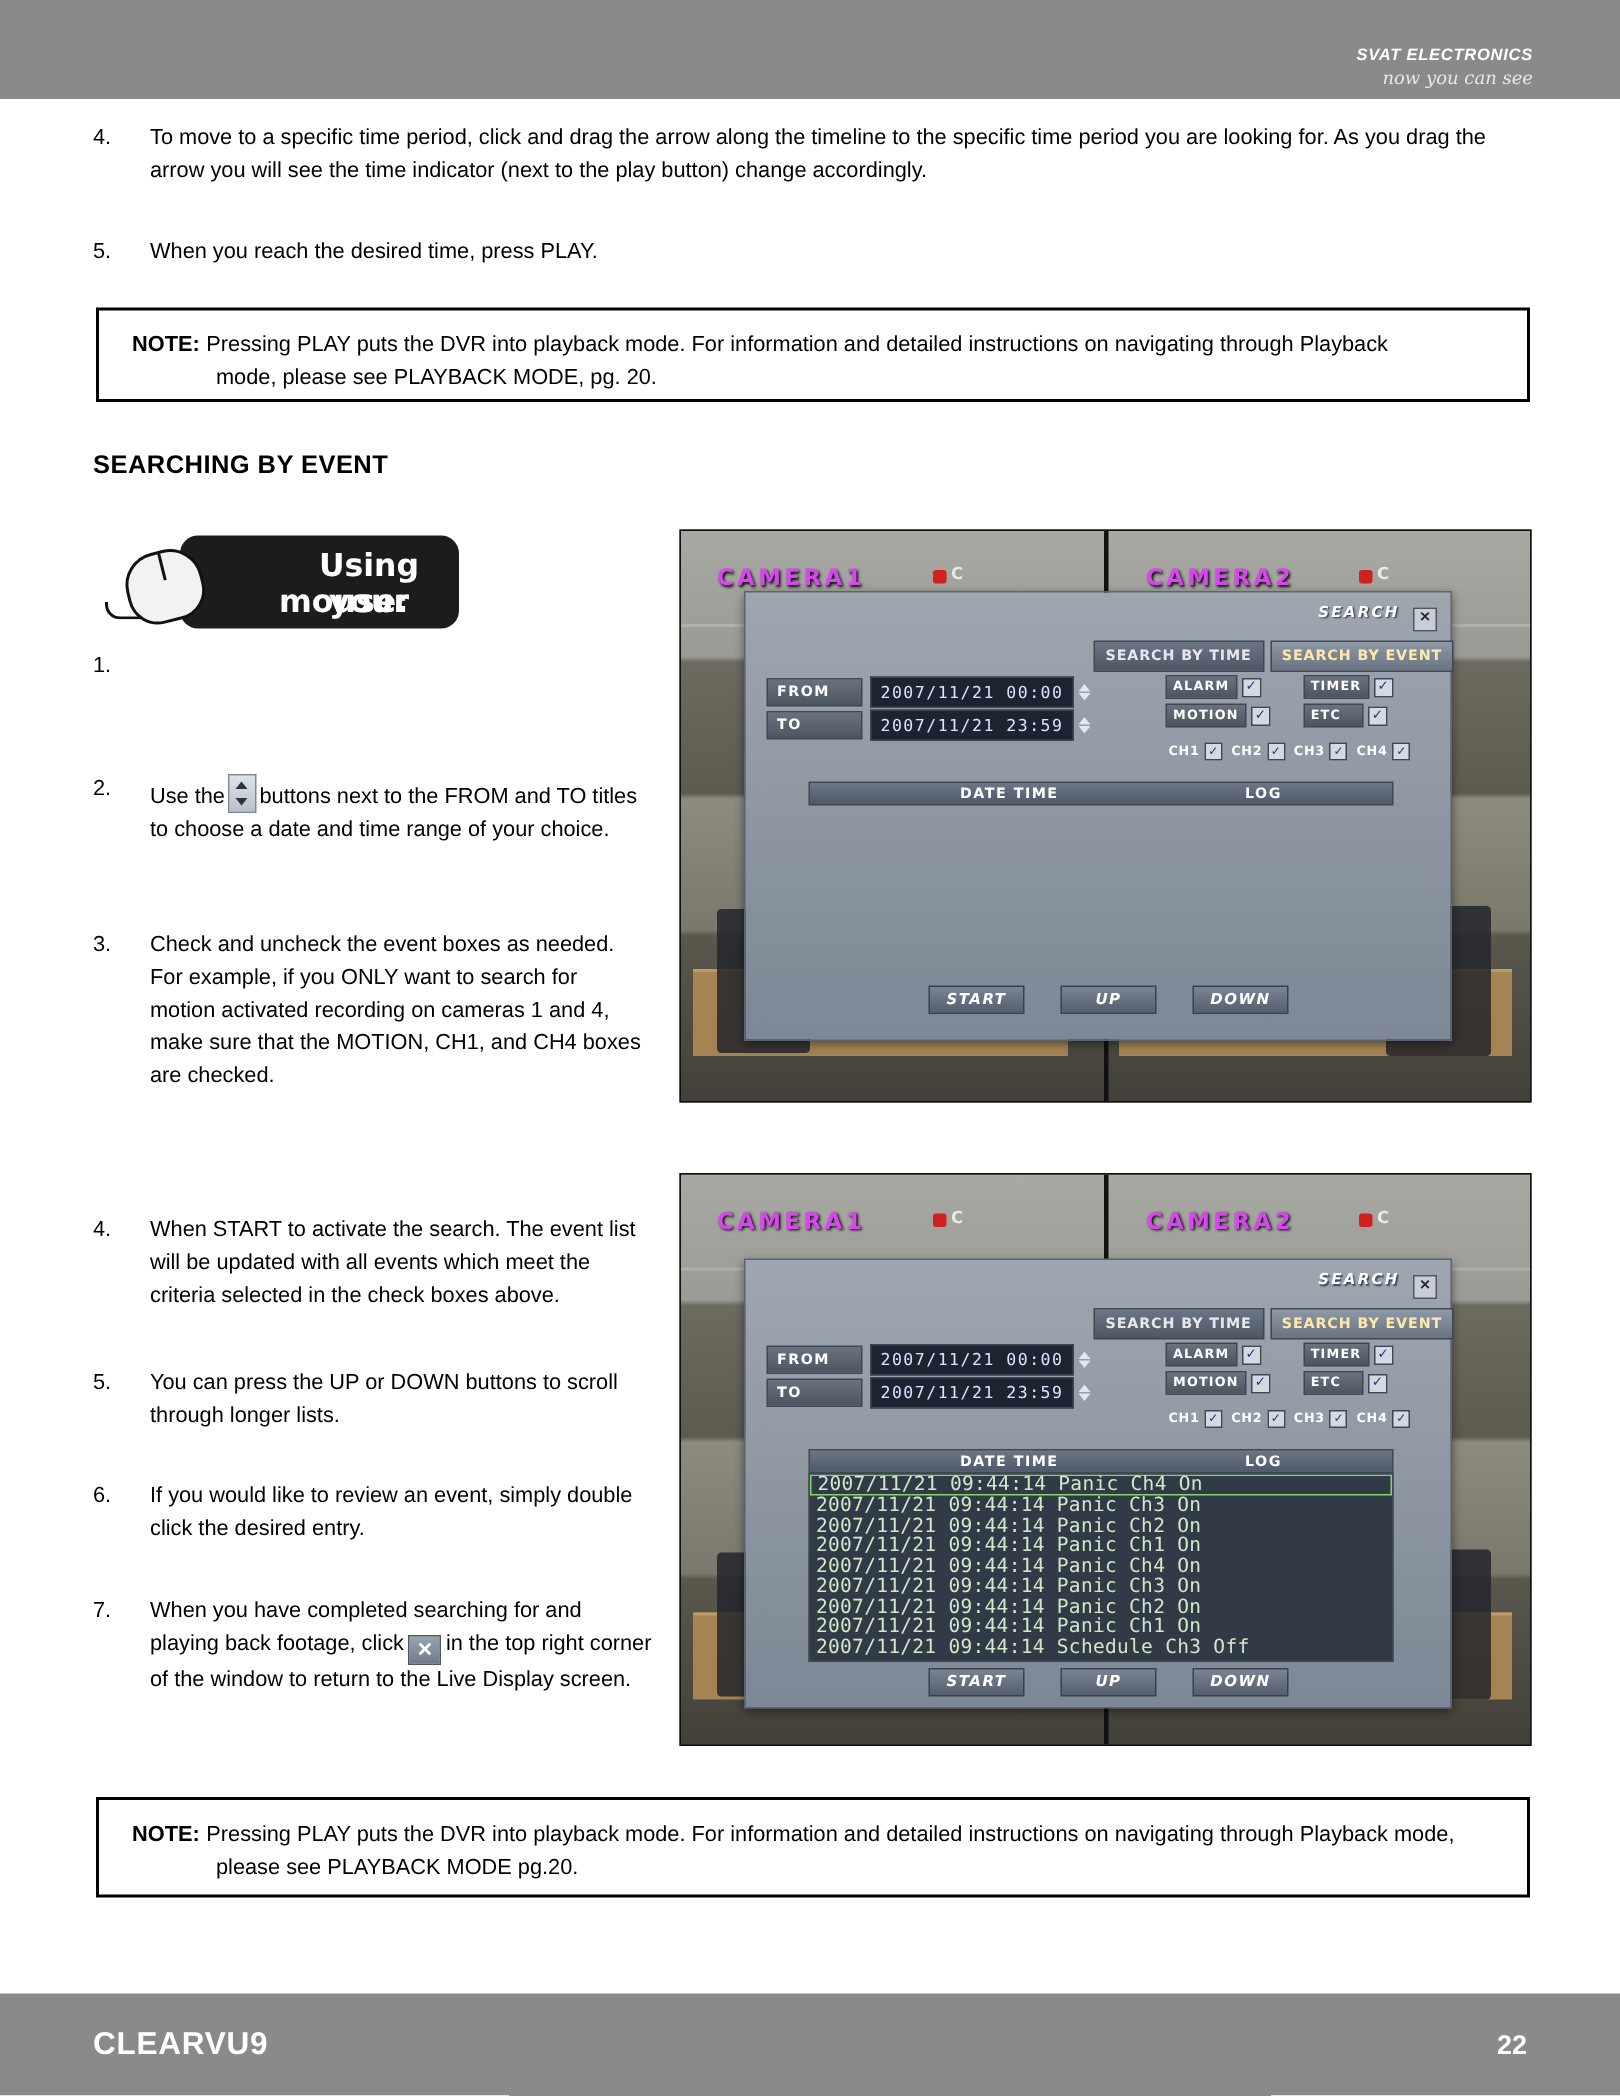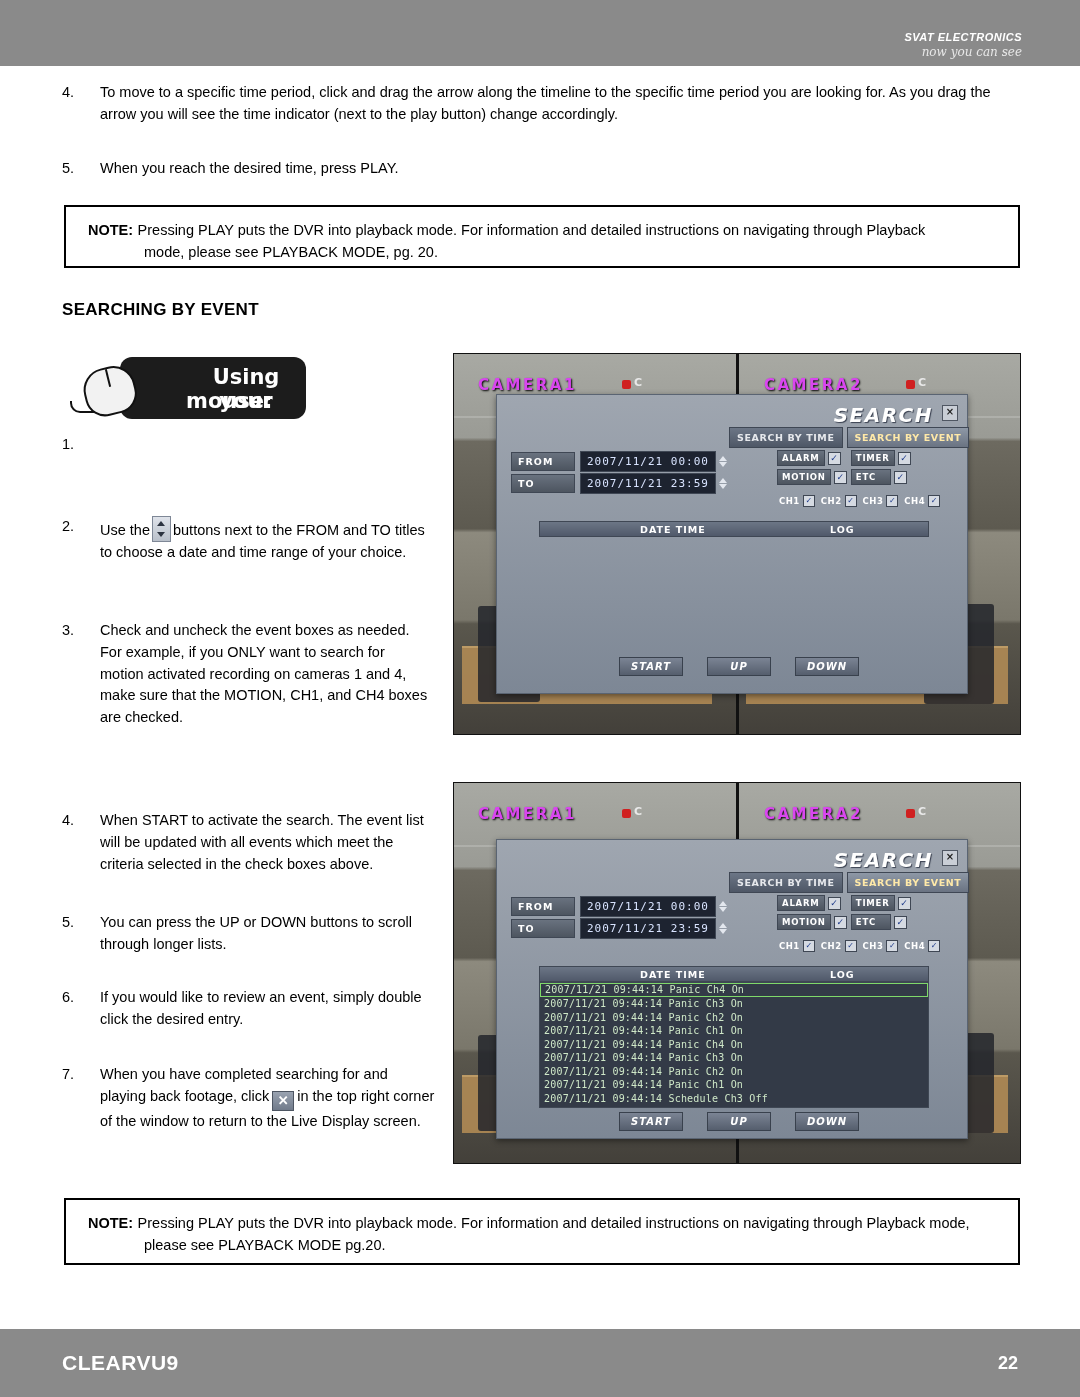--- a/index.html
+++ b/index.html
@@ -211,21 +211,21 @@
     box-sizing: border-box;
     font-family: "DejaVu Sans", sans-serif;
   }
   .dvr-title {
     position: absolute;
     right: 34px;
     top: 8px;
     color: #ffffff;
     font-weight: bold;
     font-style: italic;
-    font-size: 20px;
+    font-size: 10px;
     letter-spacing: 1.5px;
     text-shadow: 1px 1px 1px #3a4150;
   }
   .dvr-close {
     position: absolute;
     right: 9px;
     top: 10px;
     width: 14px; height: 14px;
     background: #c9ced6;
     border: 1px solid #4f5662;
@@ -293,21 +293,21 @@
     width: 0; height: 0;
     border-left: 4px solid transparent;
     border-right: 4px solid transparent;
   }
   .spin i.up { border-bottom: 5px solid #e3e7ee; }
   .spin i.dn { border-top: 5px solid #e3e7ee; }
 
   .chkgrid {
     position: absolute;
     display: grid;
-    gap: 3px 4px;
+    gap: 3px 22px;
   }
   .chk {
     display: flex;
     align-items: center;
     gap: 3px;
   }
   .chk .cl {
     background: linear-gradient(to bottom, #69727f, #4d5560);
     color: #ffffff;
     font-size: 8.5px;
@@ -368,21 +368,21 @@
   .listhead span { position: absolute; }
   .listbody {
     position: absolute;
     background: #333a47;
     border: 1px solid #3f4754;
     box-sizing: border-box;
     overflow: hidden;
   }
   .logrow {
     font-family: "DejaVu Sans Mono", monospace;
-    font-size: 10px;
+    font-size: 13px;
     color: #cfe8c8;
     letter-spacing: 0.2px;
     padding: 0 4px;
     height: 13.5px;
     line-height: 13.5px;
     white-space: nowrap;
   }
   .logrow.sel {
     border: 1px solid #7fd96a;
     box-sizing: border-box;

